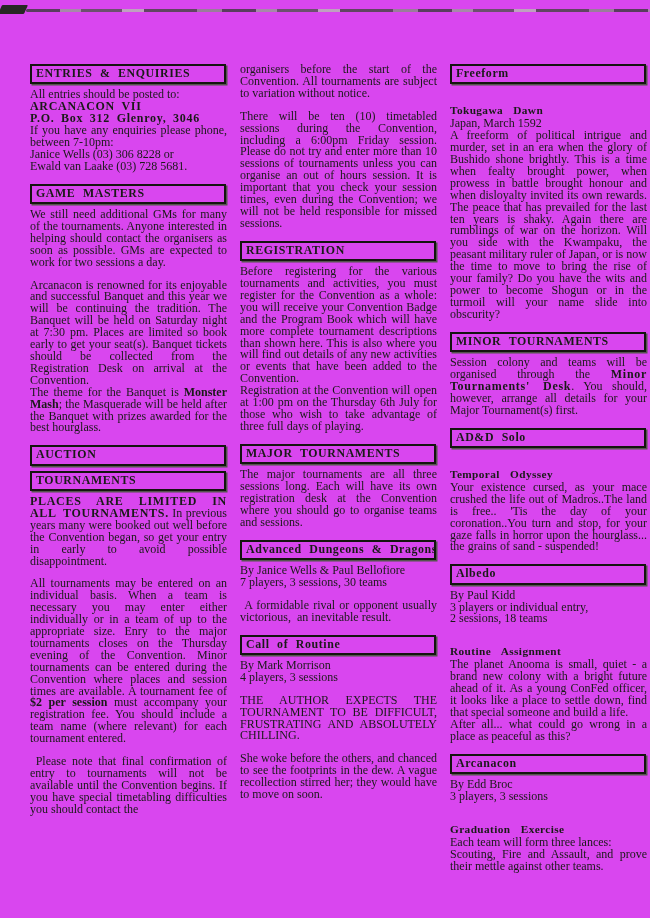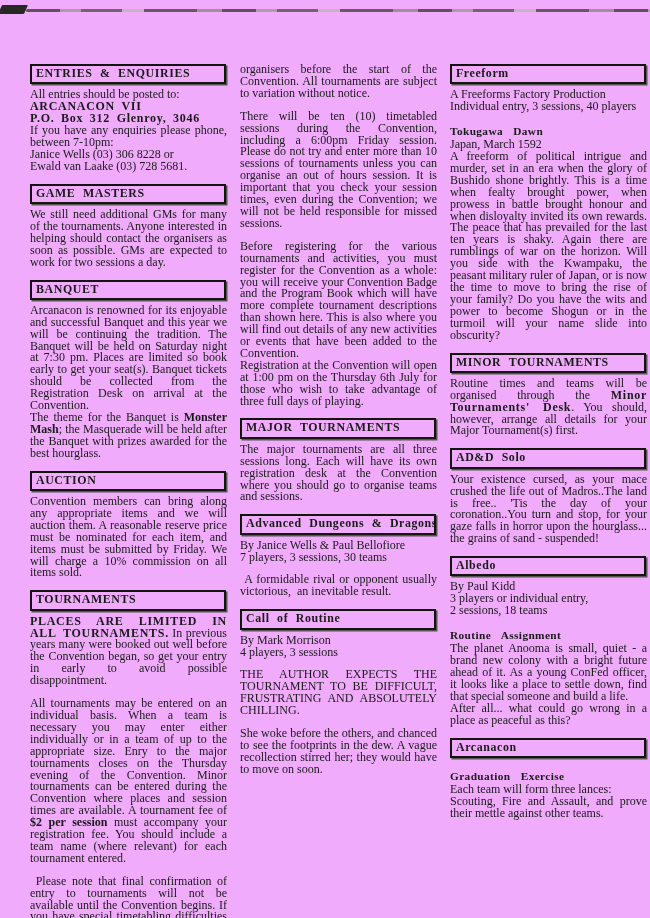--- a/index.html
+++ b/index.html
@@ -1,18 +1,18 @@
 <!DOCTYPE html>
 <html><head>
 <meta charset="utf-8">
 <style>
   html,body { margin:0; padding:0; background:#888; }
   .page {
     position:relative; width:650px; height:918px; margin:0 auto;
-    background:#f0abfc; overflow:hidden;
+    background:#d946ef; overflow:hidden;
     font-family:"Liberation Serif", serif; color:#1a1a18;
   }
   
   .scan-streak {
     position:absolute; top:9px; left:26px; right:0; height:3px; opacity:.8;
     background:repeating-linear-gradient(90deg,
       #3a3a3a 0 34px, #9a9a96 34px 55px, #52524e 55px 96px,
       #b8b8b2 96px 118px, #44443f 118px 171px, #8a8a85 171px 196px);
     border-radius:2px;
   }
@@ -29,21 +29,21 @@
   .boxed {
     border:2px solid #14140f;
     box-shadow:1.5px 1.5px 0 0 #55544e;
     font-weight:bold; font-size:11.9px; line-height:1.12;
     letter-spacing:.6px; word-spacing:4px;
     padding:1px 4px 2px; margin:2px 1px 5px 0;
     white-space:nowrap; overflow:hidden;
   }
   .subhead {
     font-weight:bold; font-size:11.3px; line-height:1.15;
-    letter-spacing:.4px; word-spacing:7px; margin:12px 0 1px;
+    letter-spacing:.4px; word-spacing:7px; margin:20px 0 1px;
   }
   .para {
     font-size:12px; line-height:11.9px; margin:0 0 11px;
     text-align:justify; white-space:pre-wrap;
   }
   .run.b { font-weight:bold; }
   .run.i { font-style:italic; }
   .run.sp { letter-spacing:.7px; word-spacing:3px; }
 </style>
 </head>
@@ -56,64 +56,64 @@
     <div class="col">
         <div class="boxed">ENTRIES &amp; ENQUIRIES</div>
         <p class="para"><span class="run">All entries should be posted to:
 </span><span class="run b sp">ARCANACON VII
 </span><span class="run b sp">P.O. Box 312 Glenroy, 3046
 </span><span class="run">If you have any enquiries please phone, between 7-10pm:
 Janice Wells (03) 306 8228 or
 Ewald van Laake (03) 728 5681.</span></p>
         <div class="boxed">GAME MASTERS</div>
         <p class="para"><span class="run">We still need additional GMs for many of the tournaments. Anyone interested in helping should contact the organisers as soon as possible. GMs are expected to work for two sessions a day.</span></p>
-        <div class="boxed">BANQUET</div>
         <p class="para"><span class="run">Arcanacon is renowned for its enjoyable and successful Banquet and this year we will be continuing the tradition. The Banquet will be held on Saturday night at 7:30 pm. Places are limited so book early to get your seat(s). Banquet tickets should be collected from the Registration Desk on arrival at the Convention.
 The theme for the Banquet is </span><span class="run b">Monster Mash</span><span class="run">; the Masquerade will be held after the Banquet with prizes awarded for the best hourglass.</span></p>
         <div class="boxed">AUCTION</div>
-        <p class="para"><span class="run">Convention members can bring along any appropriate items and we will auction them. A reasonable reserve price must be nominated for each item, and items must be submitted by Friday. We will charge a 10% commission on all items sold.</span></p>
         <div class="boxed">TOURNAMENTS</div>
         <p class="para"><span class="run b sp">PLACES ARE LIMITED IN ALL TOURNAMENTS.</span><span class="run"> In previous years many were booked out well before the Convention began, so get your entry in early to avoid possible disappointment.</span></p>
         <p class="para"><span class="run">All tournaments may be entered on an individual basis. When a team is necessary you may enter either individually or in a team of up to the appropriate size. Enry to the major tournaments closes on the Thursday evening of the Convention. Minor tournaments can be entered during the Convention where places and session times are available. A tournament fee of </span><span class="run b">$2 per session</span><span class="run"> must accompany your registration fee. You should include a team name (where relevant) for each tournament entered.</span></p>
         <p class="para"><span class="run"> Please note that final confirmation of entry to tournaments will not be available until the Convention begins. If you have special timetabling difficulties you should contact the</span></p>
       </div>
     <div class="col">
         <p class="para"><span class="run">organisers before the start of the Convention. All tournaments are subject to variation without notice.</span></p>
         <p class="para"><span class="run">There will be ten (10) timetabled sessions during the Convention, including a 6:00pm Friday session. Please do not try and enter more than 10 sessions of tournaments unless you can organise an out of hours session. It is important that you check your session times, even during the Convention; we will not be held responsible for missed sessions.</span></p>
+        <div class="boxed">REGISTRATION</div>
         <p class="para"><span class="run">Before registering for the various tournaments and activities, you must register for the Convention as a whole: you will receive your Convention Badge and the Program Book which will have more complete tournament descriptions than shown here. This is also where you will find out details of any new activities or events that have been added to the Convention.
 Registration at the Convention will open at 1:00 pm on the Thursday 6th July for those who wish to take advantage of three full days of playing.</span></p>
         <div class="boxed">MAJOR TOURNAMENTS</div>
         <p class="para"><span class="run">The major tournaments are all three sessions long. Each will have its own registration desk at the Convention where you should go to organise teams and sessions.</span></p>
         <div class="boxed">Advanced Dungeons &amp; Dragons</div>
         <p class="para"><span class="run">By Janice Wells &amp; Paul Bellofiore
 7 players, 3 sessions, 30 teams</span></p>
         <p class="para"><span class="run"> A formidable rival or opponent usually victorious,  an inevitable result.</span></p>
         <div class="boxed">Call of Routine</div>
         <p class="para"><span class="run">By Mark Morrison
 4 players, 3 sessions</span></p>
         <p class="para"><span class="run">THE AUTHOR EXPECTS THE TOURNAMENT TO BE DIFFICULT, FRUSTRATING AND ABSOLUTELY CHILLING.</span></p>
         <p class="para"><span class="run">She woke before the others, and chanced to see the footprints in the dew. A vague recollection stirred her; they would have to move on soon.</span></p>
       </div>
     <div class="col">
         <div class="boxed">Freeform</div>
-        <p class="para"><span class="run">A Freeforms Factory Production
-Individual entry, 3 sessions, 40 players</span></p>
         <div class="subhead">Tokugawa Dawn</div>
         <p class="para"><span class="run">Japan, March 1592
 A freeform of political intrigue and murder, set in an era when the glory of Bushido shone brightly. This is a time when fealty brought power, when prowess in battle brought honour and when disloyalty invited its own rewards. The peace that has prevailed for the last ten years is shaky. Again there are rumblings of war on the horizon. Will you side with the Kwampaku, the peasant military ruler of Japan, or is now the time to move to bring the rise of your family? Do you have the wits and power to become Shogun or in the turmoil will your name slide into obscurity?</span></p>
         <div class="boxed">MINOR TOURNAMENTS</div>
-        <p class="para"><span class="run">Routine times and teams will be organised through the </span><span class="run b sp">Minor Tournaments' Desk</span><span class="run">. You should, however, arrange all details for your Major Tournament(s) first.</span></p>
+        <p class="para"><span class="run">Session colony and teams will be organised through the </span><span class="run b sp">Minor Tournaments' Desk</span><span class="run">. You should, however, arrange all details for your Major Tournament(s) first.</span></p>
         <div class="boxed">AD&amp;D Solo</div>
+        <div class="subhead">Temporal Odyssey</div>
         <p class="para"><span class="run">Your existence cursed, as your mace crushed the life out of Madros..The land is free.. 'Tis the day of your coronation..You turn and stop, for your gaze falls in horror upon the hourglass... the grains of sand - suspended!</span></p>
         <div class="boxed">Albedo</div>
         <p class="para"><span class="run">By Paul Kidd
 3 players or individual entry,
 2 sessions, 18 teams</span></p>
         <div class="subhead">Routine Assignment</div>
         <p class="para"><span class="run">The planet Anooma is small, quiet - a brand new colony with a bright future ahead of it. As a young ConFed officer, it looks like a place to settle down, find that special someone and build a life.
 After all... what could go wrong in a place as peaceful as this?</span></p>
         <div class="boxed">Arcanacon</div>
+        <p class="para"><span class="run">By Edd Broc
+3 players, 3 sessions</span></p>
         <div class="subhead">Graduation Exercise</div>
         <p class="para"><span class="run">Each team will form three lances:
 Scouting, Fire and Assault, and prove their mettle against other teams.</span></p>
       </div>
   </div>
 </div>
 
 </body></html>

